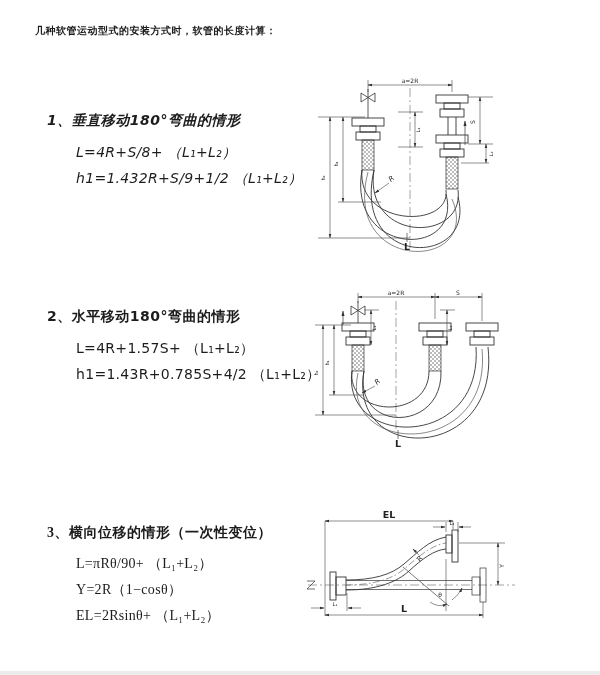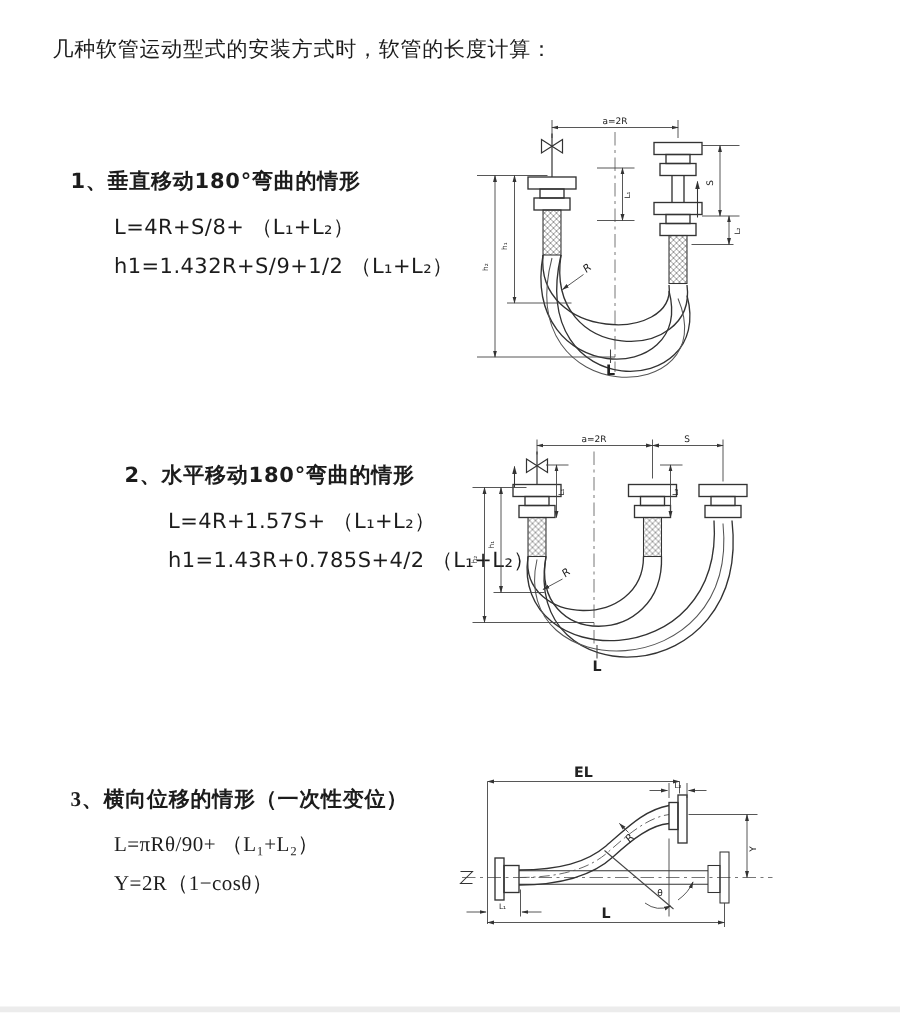--- a/index.html
+++ b/index.html
@@ -2,27 +2,27 @@
 <html><head>
 <meta charset="utf-8">
 <style>
   html,body{margin:0;padding:0;}
   body{
     width:600px;height:675px;position:relative;background:#ffffff;
     font-family:"DejaVu Sans","Liberation Sans",sans-serif;color:#1c1c1c;
     overflow:hidden;
   }
   .page-title{
-    position:absolute;left:35px;top:24px;font-size:14px;font-weight:normal;
+    position:absolute;left:35px;top:24px;font-size:10px;font-weight:bold;
     letter-spacing:0.5px;
     text-align:right;
   }
   .section{position:absolute;left:47px;}
-  .sec1{top:112px;}
-  .sec2{top:308px;margin-left:36px;}
+  .sec1{top:112px;font-style:italic;}
+  .sec2{top:308px;}
   .sec3{top:524px;font-family:Liberation Serif, serif;}
   .sec-heading{font-size:14px;font-weight:bold;letter-spacing:0.5px;height:18px;}
   .formula{margin-left:29px;font-size:14px;line-height:26px;letter-spacing:0.3px;white-space:nowrap;}
   .formula.first{margin-top:9px;}
   .diag{position:absolute;}
   .d1{left:303px;top:66px;}
   .d2{left:303px;top:281px;}
   .d3{left:303px;top:503px;}
   svg text{font-size:6px;fill:#222;font-family:"DejaVu Sans","Liberation Sans",sans-serif;}
   svg .lab-sm{font-size:5px;}
@@ -44,20 +44,21 @@
 <div class="section sec2">
   <div class="sec-heading">2、水平移动180°弯曲的情形</div>
   <div class="formula first">L=4R+1.57S+ （L₁+L₂）</div>
   <div class="formula">h1=1.43R+0.785S+4/2 （L₁+L₂）</div>
 </div>
 
 <div class="section sec3">
   <div class="sec-heading">3、横向位移的情形（一次性变位）</div>
   <div class="formula first">L=πRθ/90+ （L₁+L₂）</div>
   <div class="formula">Y=2R（1−cosθ）</div>
+  <div class="formula">EL=2Rsinθ+ （L₁+L₂）</div>
 </div>
 
 <svg class="diag d1" width="300" height="195" viewBox="0 0 300 195">
   <defs>
     <pattern id="hp1" patternUnits="userSpaceOnUse" width="4" height="4">
       <path d="M0,4 L4,0 M0,0 L4,4" stroke="#555" stroke-width="0.4" fill="none"></path>
     </pattern>
     <marker id="m1e" markerWidth="8" markerHeight="6" refX="7.2" refY="3" orient="auto">
       <path d="M0,0.8 L8,3 L0,5.2 Z" fill="#333"></path>
     </marker>

